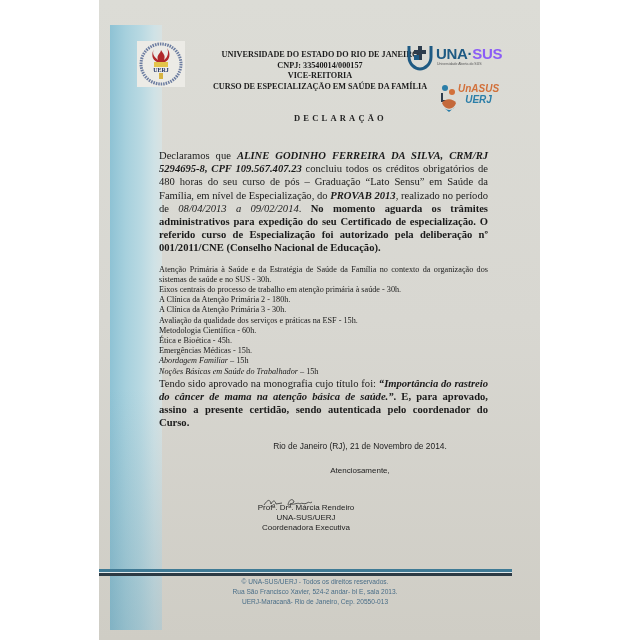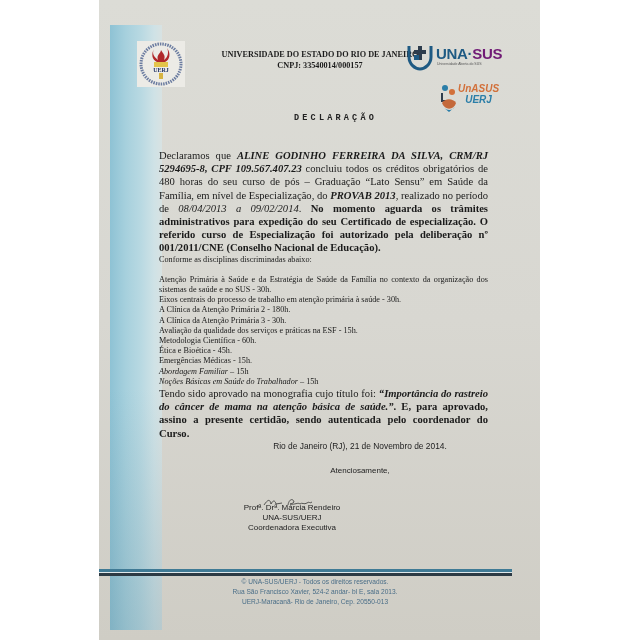--- a/index.html
+++ b/index.html
@@ -8,39 +8,39 @@
     background:linear-gradient(180deg,#dcdcd6 0%,#d8d7d1 50%,#cfcdc5 100%); }
   .stripe { position:absolute; left:11px; top:25px; width:52px; height:605px;
     background:linear-gradient(90deg,#8ec2d4 0%,#a6d0dd 30%,#b9d9e2 60%,#cfe2e6 85%,#d8e2e2 100%); }
   .stripe-lower { position:absolute; left:0; top:0; width:100%; height:100%;
     background:linear-gradient(180deg,rgba(255,255,255,0) 60%,rgba(90,130,145,0.25) 100%); }
   .uerj-logo { position:absolute; left:137px; top:41px; width:48px; height:46px; background:#ecebe6; }
   .uerj-logo svg { width:48px; height:46px; }
   .header { position:absolute; left:200px; top:50px; width:240px; text-align:center; font-weight:bold; font-size:8.2px; line-height:10.5px; color:#1c1c1c; }
   .unasus { position:absolute; left:406px; top:43px; width:130px; height:28px; }
   .unasus-text { position:absolute; left:30px; top:2px; font-family:"Liberation Sans", sans-serif; font-weight:bold; font-size:15px; color:#1e5a83; letter-spacing:-0.3px; }
-  .unasus-text .sus { color:#701a75; }
+  .unasus-text .sus { color:#8b5cf6; }
   .unasus-sub { position:absolute; left:31px; top:19px; font-family:"Liberation Sans", sans-serif; font-size:3.5px; color:#555; }
   .unasus-uerj { position:absolute; left:440px; top:83px; width:90px; height:30px;text-align:center; }
   .uu-text { position:absolute; left:18px; top:0; font-family:"Liberation Sans", sans-serif; font-weight:bold; font-style:italic; font-size:10px; line-height:11px; }
   .uu-text .l1 { color:#d2703a; display:block; }
   .uu-text .l2 { color:#2b7ea8; display:block; }
-  .title { position:absolute; left:254px; top:113px; font-family:Liberation Mono, monospace; font-weight:bold; font-size:8.5px; letter-spacing:3.2px; color:#222;padding-left:40px; }
+  .title { position:absolute; left:254px; top:113px; font-family:Liberation Serif, serif; font-weight:bold; font-size:8.5px; letter-spacing:3.2px; color:#222;padding-left:40px; }
   .body { position:absolute; left:159px; top:149px; width:329px; color:#1a1a1a; }
   .para { font-size:10.6px; line-height:13.2px; text-align:justify; margin:0; }
   .small { font-size:8.2px; line-height:10.2px; margin:0; }
   .discs { margin-top:10px; }
   .b { font-weight:bold;font-family:Liberation Serif, serif; }
   .bi { font-weight:bold; font-style:italic; }
   .i { font-style:italic; }
   .sig-block { position:absolute; left:0; width:640px; text-align:center; font-family:"Liberation Sans", sans-serif; color:#222; }
   .place-date { top:441px; font-size:8.4px; left:40px; }
   .regards { top:466px; font-size:8px; left:40px; }
   .signature { position:absolute; left:262px; top:496px; width:55px; height:12px; }
-  .signer { position:absolute; top:503px; left:207px; width:170px; text-align:center; font-family:"Liberation Sans", sans-serif; font-size:8px; line-height:10px; color:#222; }
+  .signer { position:absolute; top:503px; left:221px; width:170px; text-align:center; font-family:"Liberation Sans", sans-serif; font-size:8px; line-height:10px; color:#222; }
   .footer-line1 { position:absolute; left:99px; top:569px; width:413px; height:3px; background:#3f7a95; }
   .footer-line2 { position:absolute; left:99px; top:572px; width:413px; height:1px; background:#dfe8ea; }
   .footer-line3 { position:absolute; left:99px; top:573px; width:413px; height:3px; background:#2c3a44; }
   .footer { position:absolute; left:200px; top:577px; width:230px; text-align:center; font-family:"Liberation Sans", sans-serif; font-size:6.6px; line-height:10px; color:#4a6e88; }
 </style>
 </head>
 <body>
 
 <div class="paper">
   <div class="stripe">
@@ -54,20 +54,22 @@
     <path d="M17 8 C14 14 19 17 21 19 C19 14 24 12 24 9 C26 13 29 14 27 19 C31 16 32 11 30 7 C34 12 33 19 28 21 L20 21 C15 19 14 13 17 8Z" fill="#b0282a"></path>
     <rect x="17" y="21" width="14" height="5" fill="#e3c44a"></rect>
     <text x="24" y="31" font-size="6" font-family="Liberation Serif, serif" font-weight="bold" text-anchor="middle" fill="#223366">UERJ</text>
     <rect x="22" y="32" width="4" height="6" fill="#d7b443"></rect>
   </svg>
 </div>
 
 <div class="header">
   <div>UNIVERSIDADE DO ESTADO DO RIO DE JANEIRO</div>
   <div>CNPJ: 33540014/000157</div>
+  <div>VICE-REITORIA</div>
+  <div>CURSO DE ESPECIALIZAÇÃO EM SAÚDE DA FAMÍLIA</div>
 </div>
 
 <div class="unasus">
   <svg width="28" height="28" viewBox="0 0 28 28" style="position:absolute;left:0;top:0;">
     <path d="M3 3 L3 14 C3 21 9 26 14 26 C19 26 25 21 25 14 L25 3" fill="none" stroke="#1e5a83" stroke-width="3"></path>
     <rect x="8" y="7" width="12" height="4" fill="#2e3d4d"></rect>
     <rect x="12" y="3" width="4" height="14" fill="#2e3d4d"></rect>
     <rect x="8" y="12" width="5" height="5" fill="#1e5a83"></rect>
   </svg>
   <div class="unasus-text"><span>UNA</span>·<span class="sus">SUS</span></div>
@@ -85,21 +87,20 @@
   <div class="uu-text">
     <span class="l1">UnASUS</span>
     <span class="l2">UERJ</span>
   </div>
 </div>
 
 <div class="title">DECLARAÇÃO</div>
 
 <div class="body">
   <p class="para"><span>Declaramos que </span><span class="bi">ALINE GODINHO FERREIRA DA SILVA, CRM/RJ 5294695-8, CPF 109.567.407.23</span><span> concluiu todos os créditos obrigatórios de 480 horas do seu curso de pós – Graduação “Lato Sensu” em Saúde da Família, em nível de Especialização, do </span><span class="bi">PROVAB 2013</span><span>, realizado no período de </span><span class="i">08/04/2013 a 09/02/2014</span><span>. </span><span class="b">No momento aguarda os trâmites administrativos para expedição do seu Certificado de especialização. O referido curso de Especialização foi autorizado pela deliberação nº 001/2011/CNE (Conselho Nacional de Educação).</span></p>
-  <p class="small">Conforme as disciplinas discriminadas abaixo:</p>
 
   <div class="discs">
     <p class="small" style="text-align:justify;">Atenção Primária à Saúde e da Estratégia de Saúde da Família no contexto da organização dos sistemas de saúde e no SUS - 30h.</p>
     <p class="small">Eixos centrais do processo de trabalho em atenção primária à saúde - 30h.</p>
     <p class="small">A Clínica da Atenção Primária 2 - 180h.</p>
     <p class="small">A Clínica da Atenção Primária 3 - 30h.</p>
     <p class="small">Avaliação da qualidade dos serviços e práticas na ESF - 15h.</p>
     <p class="small">Metodologia Científica - 60h.</p>
     <p class="small">Ética e Bioética - 45h.</p>
     <p class="small">Emergências Médicas - 15h.</p>

